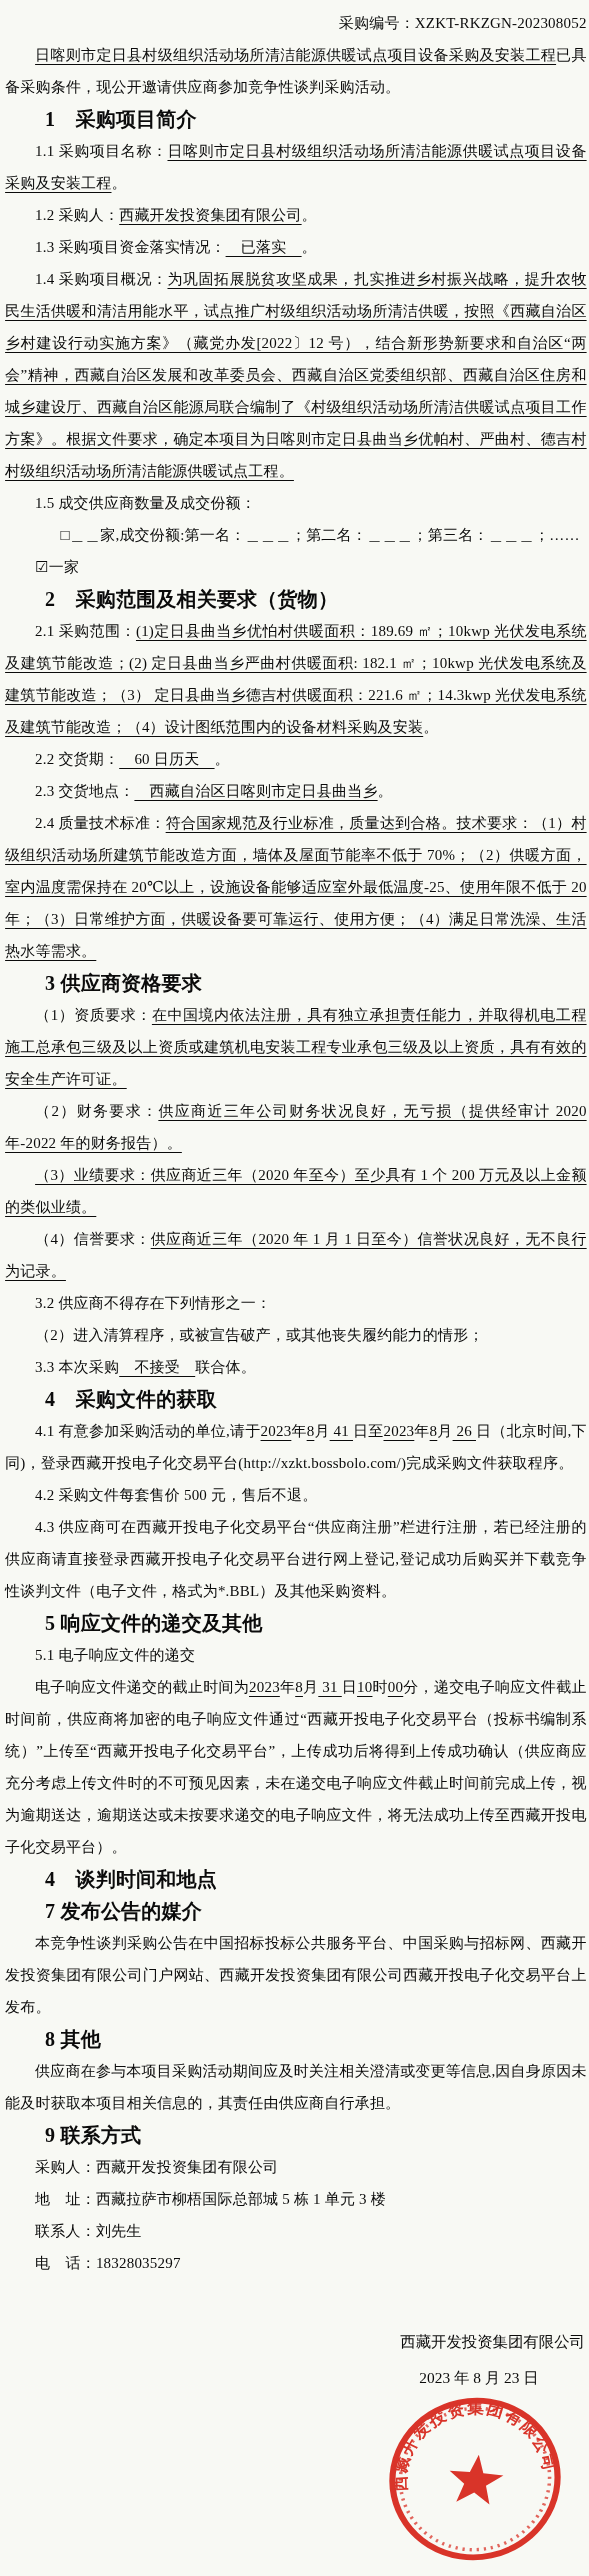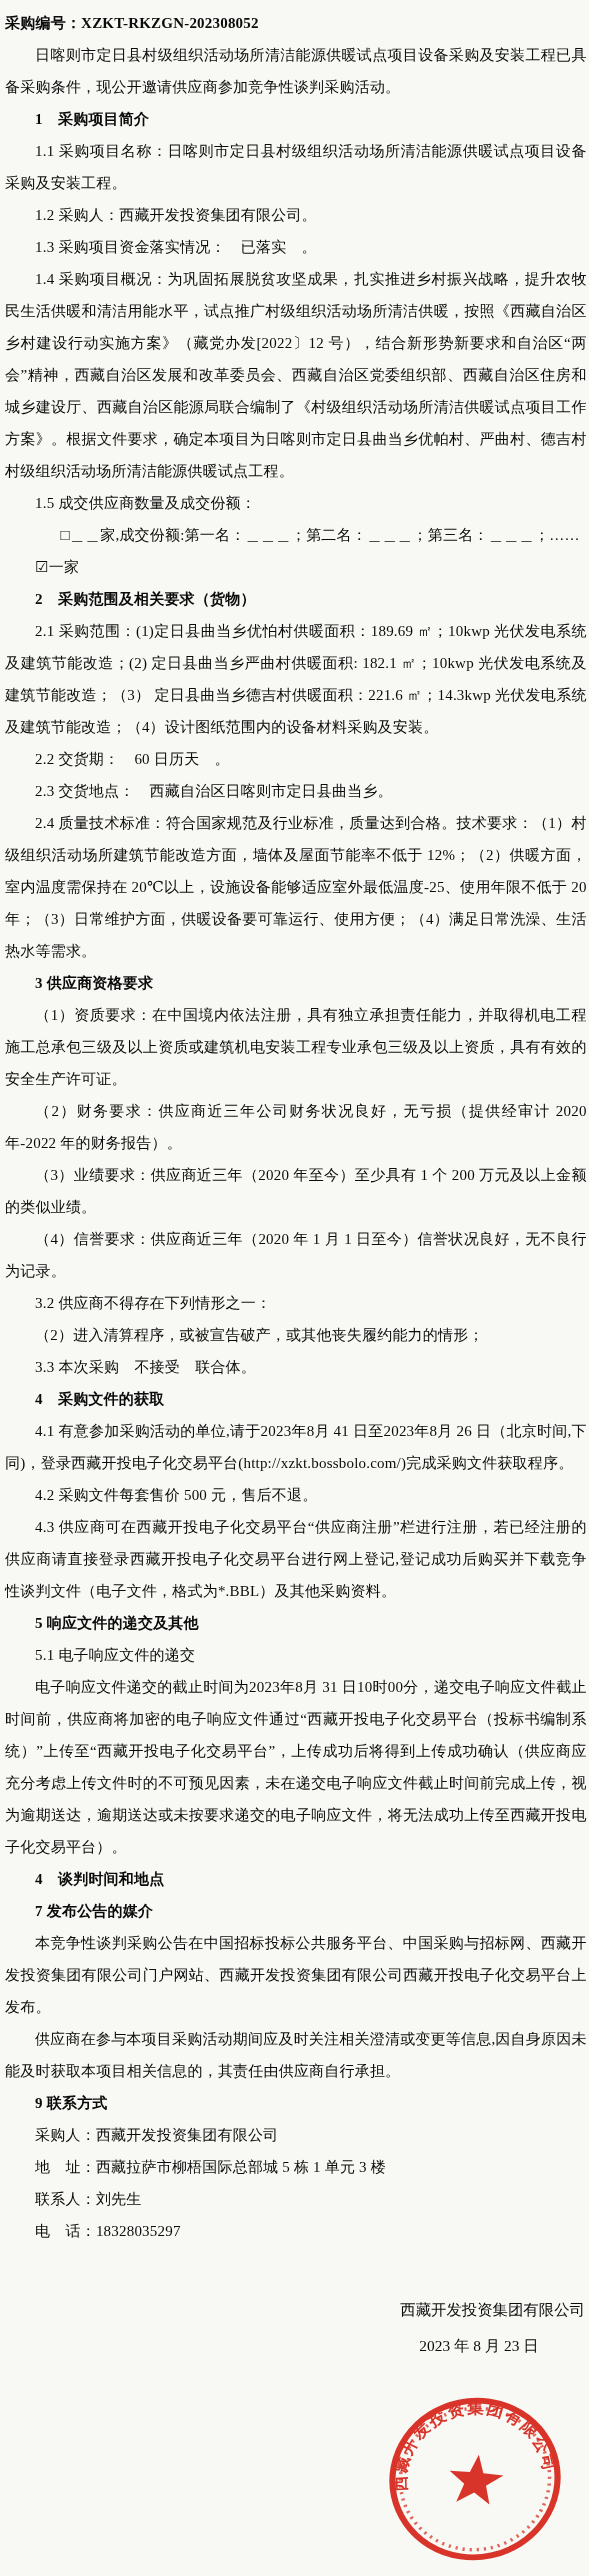--- a/index.html
+++ b/index.html
@@ -13,26 +13,26 @@
     color:#0b0b0b;
     box-sizing:border-box;
     padding:6.8px 3.4px 0 5.1px;
   }
   .p{
     font-size:15px;
     line-height:32px;
     text-align:justify;
     letter-spacing:0.2px;
   }
-  .p-center{text-align:left;text-indent:0;font-weight:bold;}
-  .p-head{font-weight:bold;text-indent:2em;font-size:15px;}
+  .p-center{text-align:right;text-indent:0;}
+  .p-head{font-weight:bold;text-indent:2em;font-size:20px;}
   .p-body{text-indent:2em;}
   .p-check{text-indent:2em;}
   .p-check2{text-indent:3.7em;}
-  .u{text-underline-offset:4.3px;text-decoration-thickness:1px;}
+  .u{text-decoration:underline;text-underline-offset:4.3px;text-decoration-thickness:1px;}
   .sig-block{margin-top:44px;position:relative;}
   .sig-company{
     font-size:15.4px;line-height:38px;text-align:right;padding-right:1.7px;
   }
   .sig-date{
     font-size:15.4px;line-height:34px;text-align:right;padding-right:48px;
   }
   .seal{
     position:absolute;
     left:386px;top:2395px;
@@ -56,39 +56,40 @@
       <div class="p p-body"><span>1.2 采购人：</span><span class="u">西藏开发投资集团有限公司</span><span>。</span></div>
       <div class="p p-body"><span>1.3 采购项目资金落实情况：</span><span class="u">　已落实　</span><span>。</span></div>
       <div class="p p-body"><span>1.4 采购项目概况：</span><span class="u">为巩固拓展脱贫攻坚成果，扎实推进乡村振兴战略，提升农牧民生活供暖和清洁用能水平，试点推广村级组织活动场所清洁供暖，按照《西藏自治区乡村建设行动实施方案》（藏党办发[2022〕12 号），结合新形势新要求和自治区“两会”精神，西藏自治区发展和改革委员会、西藏自治区党委组织部、西藏自治区住房和城乡建设厅、西藏自治区能源局联合编制了《村级组织活动场所清洁供暖试点项目工作方案》。根据文件要求，确定本项目为日喀则市定日县曲当乡优帕村、严曲村、德吉村村级组织活动场所清洁能源供暖试点工程。</span></div>
       <div class="p p-body"><span>1.5 成交供应商数量及成交份额：</span></div>
       <div class="p p-check2"><span>□＿＿家,成交份额:第一名：＿＿＿；第二名：＿＿＿；第三名：＿＿＿；……</span></div>
       <div class="p p-check"><span>☑一家</span></div>
       <div class="p p-head"><span>2　采购范围及相关要求（货物）</span></div>
       <div class="p p-body"><span>2.1 采购范围：</span><span class="u">(1)定日县曲当乡优怕村供暖面积：189.69 ㎡；10kwp 光伏发电系统及建筑节能改造；(2) 定日县曲当乡严曲村供暖面积: 182.1 ㎡；10kwp 光伏发电系统及建筑节能改造；（3） 定日县曲当乡德吉村供暖面积：221.6 ㎡；14.3kwp 光伏发电系统及建筑节能改造；（4）设计图纸范围内的设备材料采购及安装</span><span>。</span></div>
       <div class="p p-body"><span>2.2 交货期：</span><span class="u">　60 日历天　</span><span>。</span></div>
       <div class="p p-body"><span>2.3 交货地点：</span><span class="u">　西藏自治区日喀则市定日县曲当乡</span><span>。</span></div>
-      <div class="p p-body"><span>2.4 质量技术标准：</span><span class="u">符合国家规范及行业标准，质量达到合格。技术要求：（1）村级组织活动场所建筑节能改造方面，墙体及屋面节能率不低于 12%；（2）供暖方面，室内温度需保持在 20℃以上，设施设备能够适应室外最低温度-25、使用年限不低于 20 年；（3）日常维护方面，供暖设备要可靠运行、使用方便；（4）满足日常洗澡、生活热水等需求。</span></div>
+      <div class="p p-body"><span>2.4 质量技术标准：</span><span class="u">符合国家规范及行业标准，质量达到合格。技术要求：（1）村级组织活动场所建筑节能改造方面，墙体及屋面节能率不低于 70%；（2）供暖方面，室内温度需保持在 20℃以上，设施设备能够适应室外最低温度-25、使用年限不低于 20 年；（3）日常维护方面，供暖设备要可靠运行、使用方便；（4）满足日常洗澡、生活热水等需求。</span></div>
       <div class="p p-head"><span>3 供应商资格要求</span></div>
       <div class="p p-body"><span>（1）资质要求：</span><span class="u">在中国境内依法注册，具有独立承担责任能力，并取得机电工程施工总承包三级及以上资质或建筑机电安装工程专业承包三级及以上资质，具有有效的安全生产许可证。</span></div>
       <div class="p p-body"><span>（2）财务要求：</span><span class="u">供应商近三年公司财务状况良好，无亏损（提供经审计 2020 年-2022 年的财务报告）。</span></div>
       <div class="p p-body"><span class="u">（3）业绩要求：供应商近三年（2020 年至今）至少具有 1 个 200 万元及以上金额的类似业绩。</span></div>
       <div class="p p-body"><span>（4）信誉要求：</span><span class="u">供应商近三年（2020 年 1 月 1 日至今）信誉状况良好，无不良行为记录。</span></div>
       <div class="p p-body"><span>3.2 供应商不得存在下列情形之一：</span></div>
       <div class="p p-body"><span>（2）进入清算程序，或被宣告破产，或其他丧失履约能力的情形；</span></div>
       <div class="p p-body"><span>3.3 本次采购</span><span class="u">　不接受　</span><span>联合体。</span></div>
       <div class="p p-head"><span>4　采购文件的获取</span></div>
       <div class="p p-body"><span>4.1 有意参加采购活动的单位,请于</span><span class="u">2023</span><span>年</span><span class="u">8</span><span>月</span><span class="u"> 41 </span><span>日至</span><span class="u">2023</span><span>年</span><span class="u">8</span><span>月</span><span class="u"> 26 </span><span>日（北京时间,下同)，登录西藏开投电子化交易平台(http://xzkt.bossbolo.com/)完成采购文件获取程序。</span></div>
       <div class="p p-body"><span>4.2 采购文件每套售价 500 元，售后不退。</span></div>
       <div class="p p-body"><span>4.3 供应商可在西藏开投电子化交易平台“供应商注册”栏进行注册，若已经注册的供应商请直接登录西藏开投电子化交易平台进行网上登记,登记成功后购买并下载竞争性谈判文件（电子文件，格式为*.BBL）及其他采购资料。</span></div>
       <div class="p p-head"><span>5 响应文件的递交及其他</span></div>
       <div class="p p-body"><span>5.1 电子响应文件的递交</span></div>
       <div class="p p-body"><span>电子响应文件递交的截止时间为</span><span class="u">2023</span><span>年</span><span class="u">8</span><span>月</span><span class="u"> 31 </span><span>日</span><span class="u">10</span><span>时</span><span class="u">00</span><span>分，递交电子响应文件截止时间前，供应商将加密的电子响应文件通过“西藏开投电子化交易平台（投标书编制系统）”上传至“西藏开投电子化交易平台”，上传成功后将得到上传成功确认（供应商应充分考虑上传文件时的不可预见因素，未在递交电子响应文件截止时间前完成上传，视为逾期送达，逾期送达或未按要求递交的电子响应文件，将无法成功上传至西藏开投电子化交易平台）。</span></div>
       <div class="p p-head"><span>4　谈判时间和地点</span></div>
       <div class="p p-head"><span>7 发布公告的媒介</span></div>
       <div class="p p-body"><span>本竞争性谈判采购公告在中国招标投标公共服务平台、中国采购与招标网、西藏开发投资集团有限公司门户网站、西藏开发投资集团有限公司西藏开投电子化交易平台上发布。</span></div>
+      <div class="p p-head"><span>8 其他</span></div>
       <div class="p p-body"><span>供应商在参与本项目采购活动期间应及时关注相关澄清或变更等信息,因自身原因未能及时获取本项目相关信息的，其责任由供应商自行承担。</span></div>
       <div class="p p-head"><span>9 联系方式</span></div>
       <div class="p p-body"><span>采购人：西藏开发投资集团有限公司</span></div>
       <div class="p p-body"><span>地　址：西藏拉萨市柳梧国际总部城 5 栋 1 单元 3 楼</span></div>
       <div class="p p-body"><span>联系人：刘先生</span></div>
       <div class="p p-body"><span>电　话：18328035297</span></div>
     </div>
 
   <div class="sig-block">
     <div class="sig-company">西藏开发投资集团有限公司</div>

